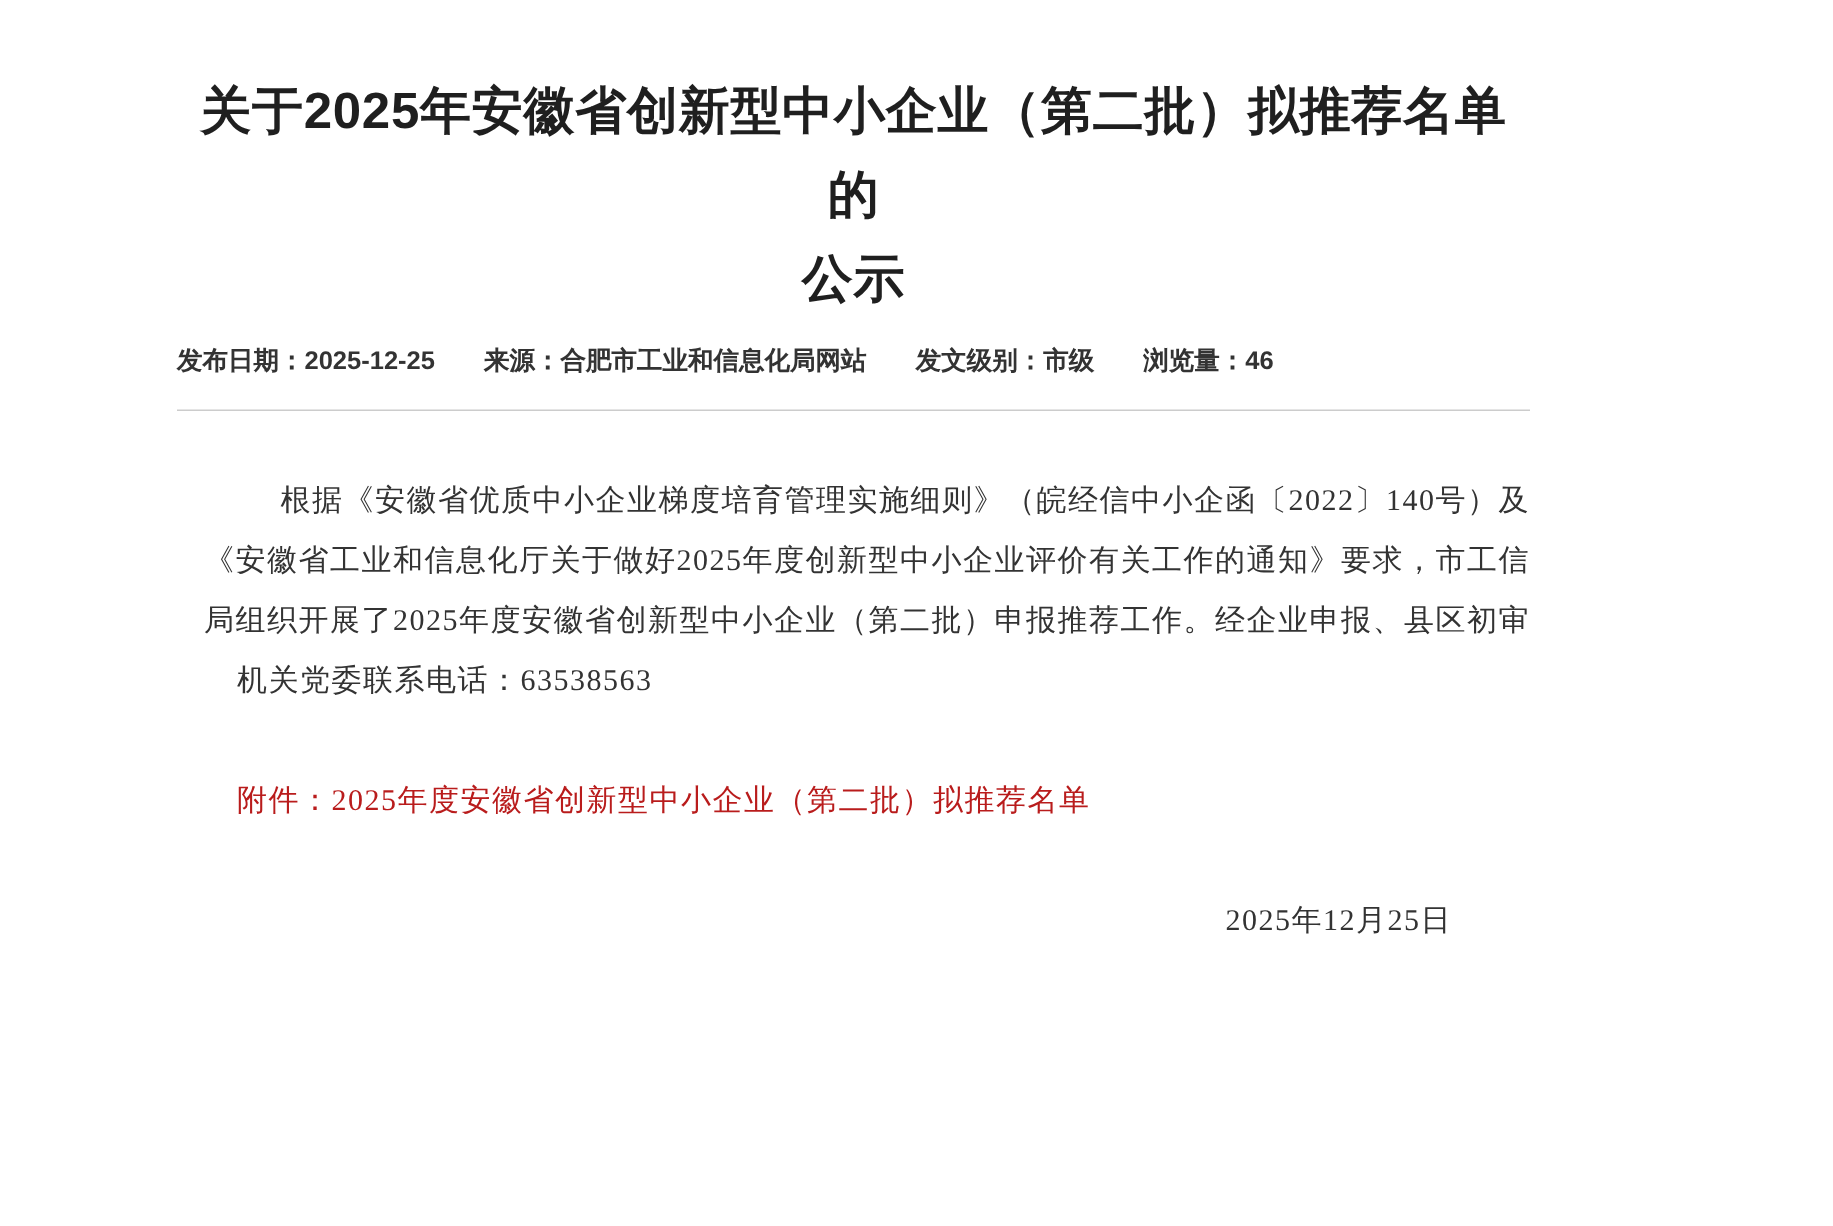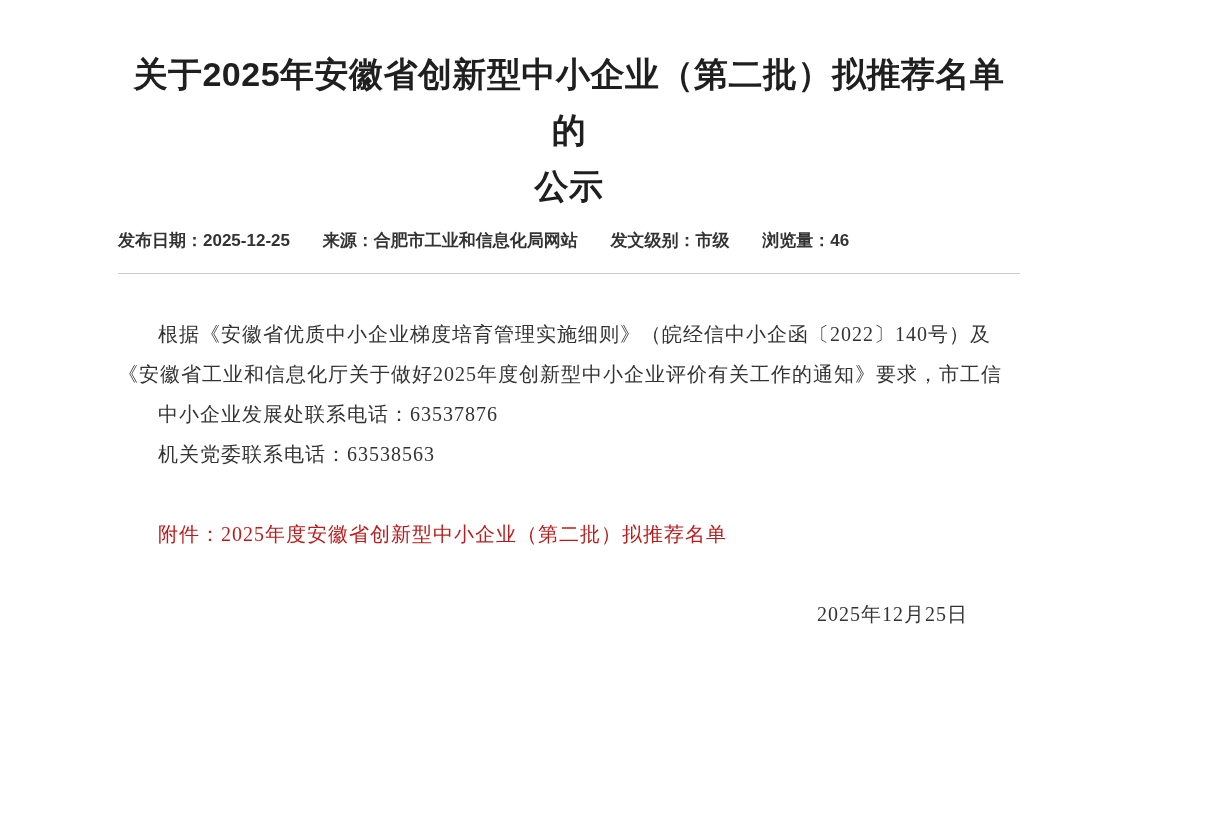--- a/index.html
+++ b/index.html
@@ -48,21 +48,21 @@
   .meta .meta-item { margin-right: 28px; }
   .meta .meta-item:last-child { margin-right: 0; }
   
   .article {
     font-family: "Liberation Serif", "DejaVu Serif", serif;
     font-size: 20px;
     line-height: 40px;
     color: #333333;
     letter-spacing: 1px;
   }
-  .article .para { margin-top: 40px; }
+  .article .para { margin-top: 40px; text-align: right; }
   .article .line { min-height: 40px; }
   .indent { text-indent: 2em; }
   .contact-lines { margin-top: 0; }
   .attachment-line { margin-top: 40px; text-indent: 2em; }
   .attachment-link { color: #b91c1c; text-decoration: none; cursor: pointer; }
   .signature { margin-top: 40px; text-align: right; }
   .signature .org  { padding-right: 54px; min-height: 40px; }
   .signature .date { padding-right: 52px; min-height: 40px; }
 </style>
 </head>
@@ -81,24 +81,24 @@
       <span class="meta-item">来源：合肥市工业和信息化局网站</span>
       <span class="meta-item">发文级别：市级</span>
       <span class="meta-item">浏览量：46</span>
     </div>
 
     <div class="article">
 
       <div class="para">
         <div class="line indent">根据《安徽省优质中小企业梯度培育管理实施细则》（皖经信中小企函〔2022〕140号）及</div>
         <div class="line">《安徽省工业和信息化厅关于做好2025年度创新型中小企业评价有关工作的通知》要求，市工信</div>
+        <div class="line">局组织开展了2025年度安徽省创新型中小企业（第二批）申报推荐工作。经企业申报、县区初审</div>
       </div>
 
       <div class="contact-lines">
-        <div class="line indent">中小企业发展处联系电话：63537876</div>
         <div class="line indent">机关党委联系电话：63538563</div>
       </div>
 
       <div class="attachment-line line">
         <span class="attachment-link">附件：2025年度安徽省创新型中小企业（第二批）拟推荐名单</span>
       </div>
 
       <div class="signature">
         <div class="date">2025年12月25日</div>
       </div>

